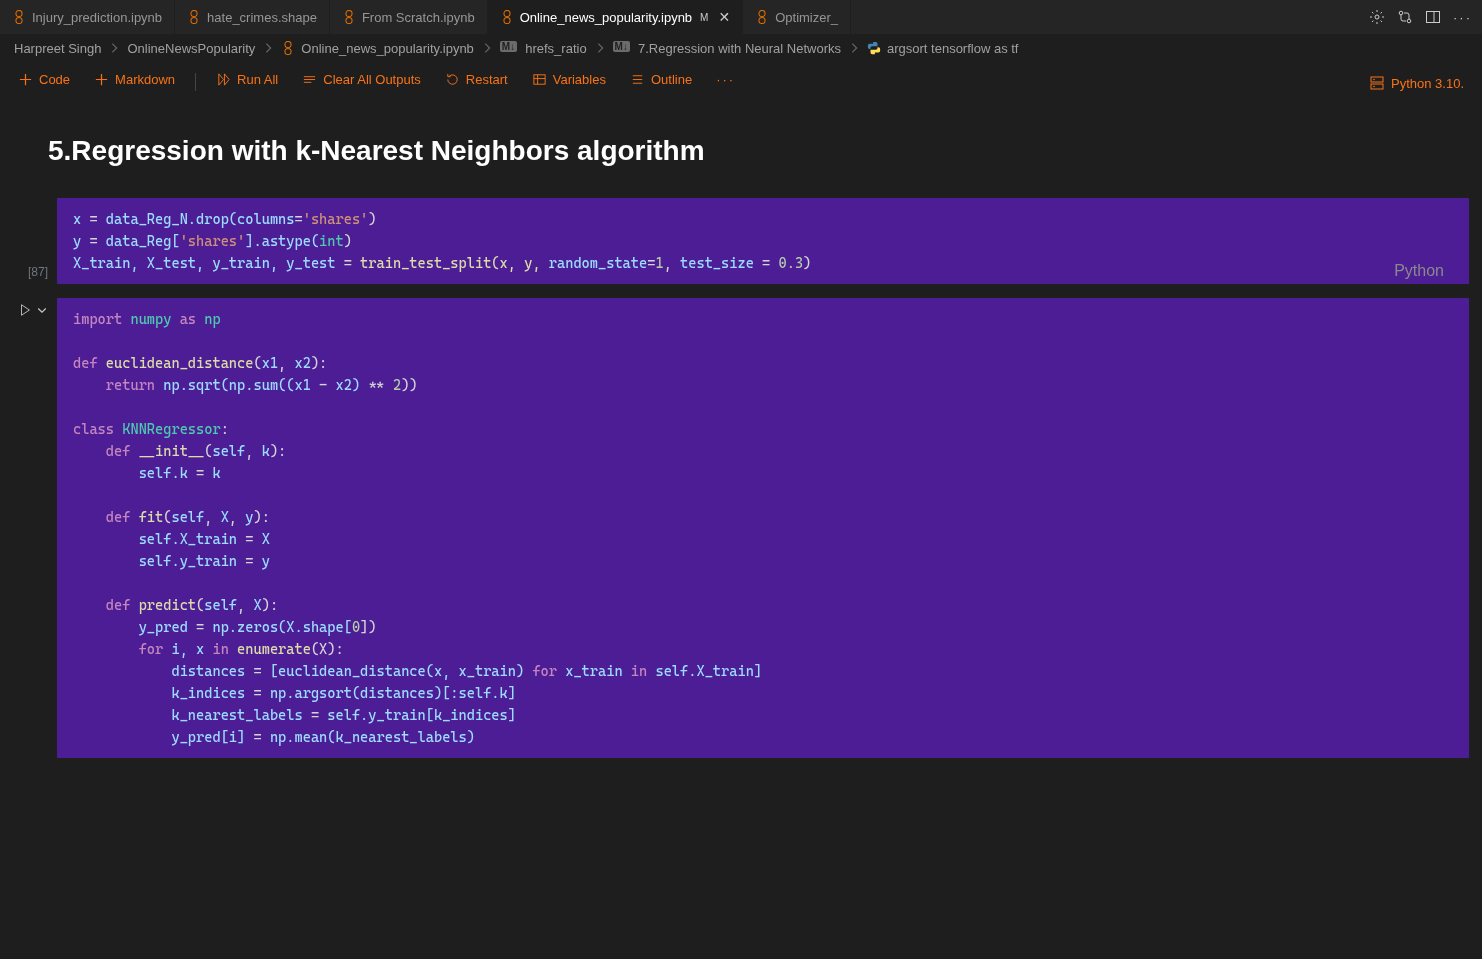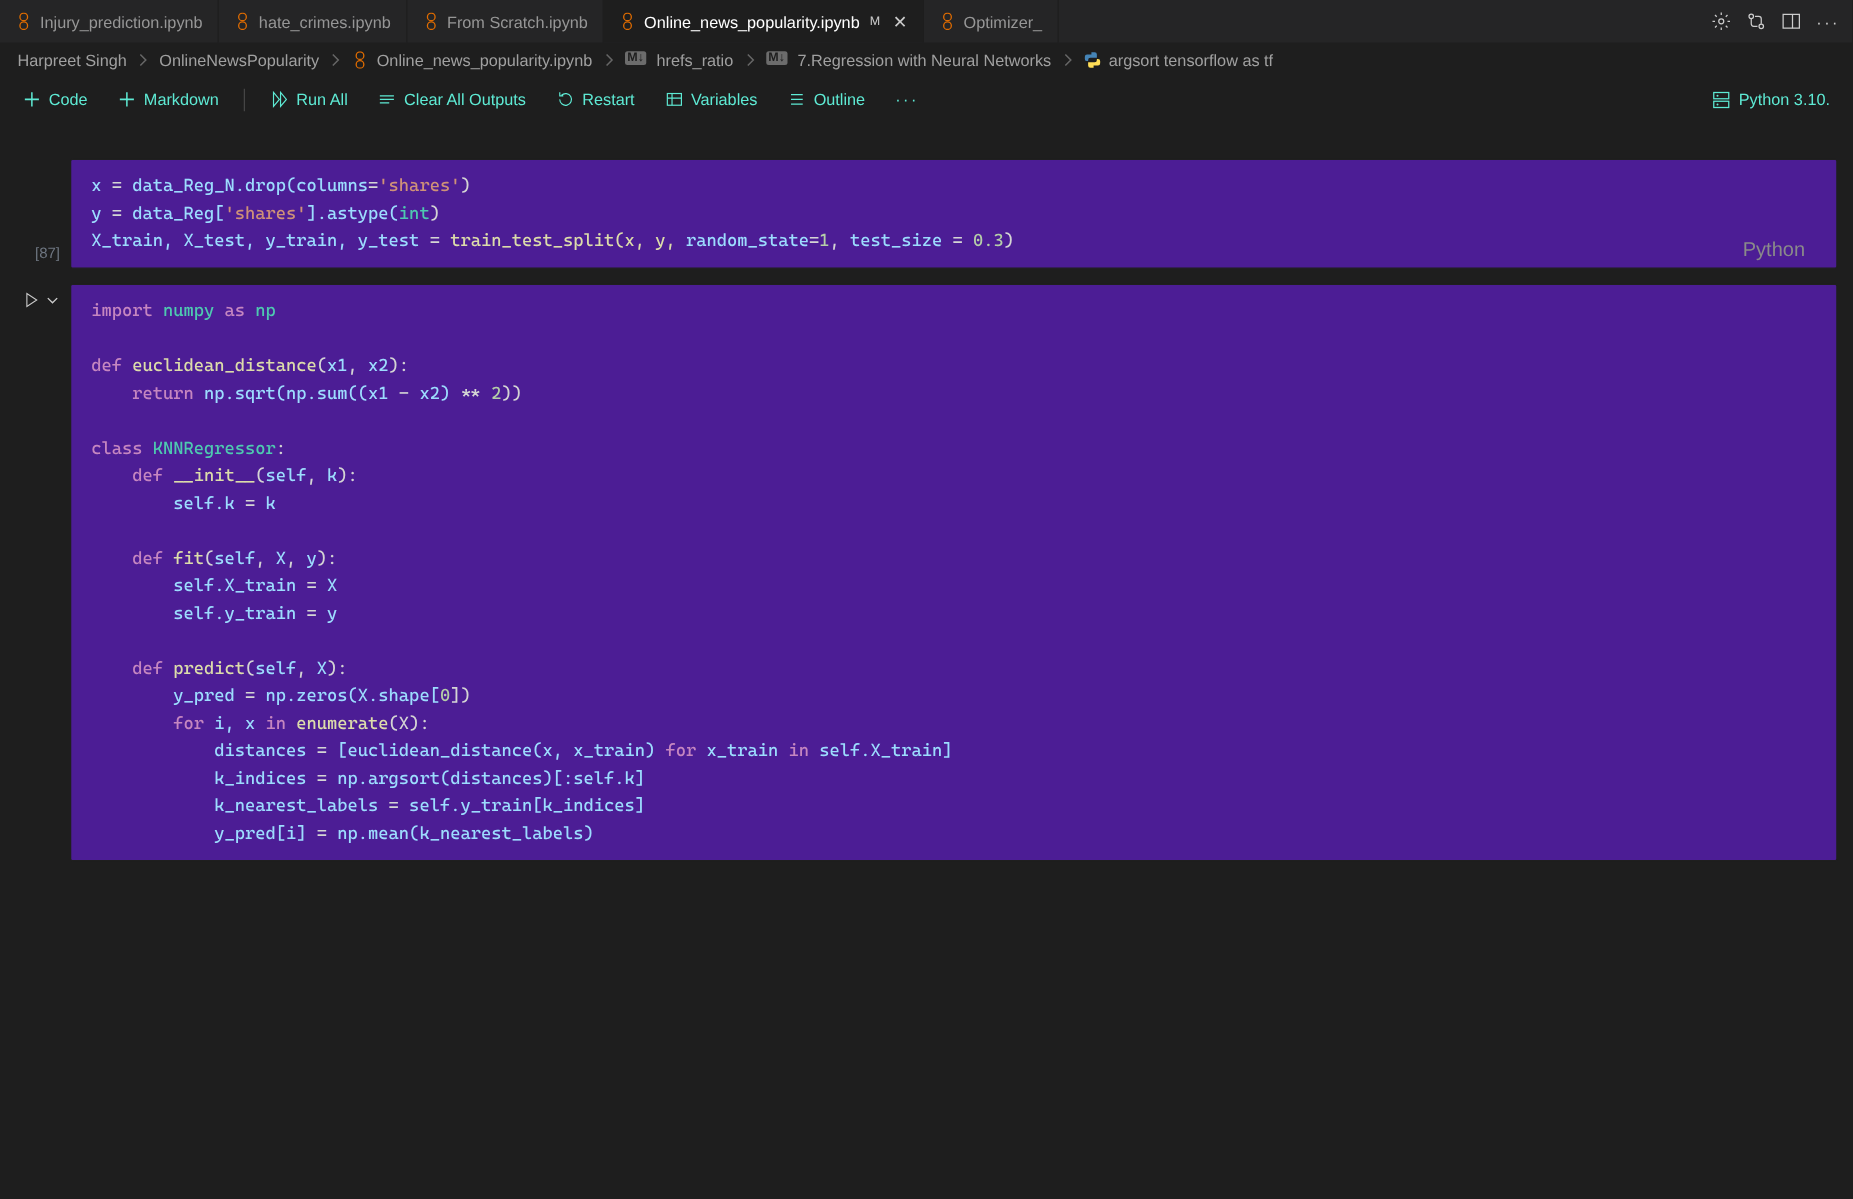--- a/index.html
+++ b/index.html
@@ -22,21 +22,21 @@
     .tab .close { color:#cccccc; font-size:14px; margin-left:4px; }
     .tab.italic span.label { font-style:italic; }
     .titlebar-right { margin-left:auto; display:flex; align-items:center; gap:12px; padding:0 10px; color:#cccccc;}
     .titlebar-right svg { width:16px; height:16px; }
     
     .breadcrumb { display:flex; align-items:flex-start; gap:6px; padding:6px 14px; color:#a0a0a0; font-size:13px; flex-wrap:nowrap; overflow:hidden;}
     .breadcrumb .sep svg{ width:14px; height:14px; color:#666;}
     .breadcrumb .md-badge { font-size:10px; font-weight:bold; background:#6c6c6c; color:#1e1e1e; border-radius:2px; padding:0 2px; margin-right:2px;}
     .breadcrumb .py-icon svg{ width:14px; height:14px;}
     
-    .nbtoolbar { display:flex; align-items:center; gap:4px; padding:4px 8px; border-bottom:0; color:#5eead4;}
+    .nbtoolbar { display:flex; align-items:flex-end; gap:4px; padding:4px 8px; border-bottom:0; color:#f97316;}
     .nbtoolbar .btn { display:flex; align-items:center; gap:6px; padding:4px 10px; cursor:pointer; border-radius:3px; }
     .nbtoolbar .btn svg { width:15px; height:15px;}
     .nbtoolbar .divider { width:1px; height:18px; background:#454545; margin:0 6px;}
     .kernel { margin-left:auto; display:flex; align-items:center; gap:6px; padding-right:10px;}
     
     .notebook { padding:20px 0 0 0; height:calc(959px - 35px - 30px - 34px); overflow:auto;}
     .md-h1 { color:#ffffff; font-weight:600; font-size:28px; padding:20px 0 18px 48px;}
     .md-sub { color:#e8e8e8; font-size:19px; padding:18px 0 10px 48px;}
     .cell { display:flex; margin:12px 12px 0 12px;}
     .gutter { width:44px; flex-shrink:0; display:flex; flex-direction:column; align-items:flex-end; padding-right:8px; padding-top:6px; color:#6e7681; font-size:11px;}
@@ -61,21 +61,21 @@
         <circle cx="8" cy="4" r="3.5" fill="none" stroke="#e06c00" stroke-width="1.2"></circle>
         <circle cx="8" cy="12" r="3.5" fill="none" stroke="#e06c00" stroke-width="1.2"></circle>
       </svg>
     <span class="label">Injury_prediction.ipynb</span>
   </div>
   <div class="tab">
     <svg class="nb-icon" viewBox="0 0 16 16">
         <circle cx="8" cy="4" r="3.5" fill="none" stroke="#e06c00" stroke-width="1.2"></circle>
         <circle cx="8" cy="12" r="3.5" fill="none" stroke="#e06c00" stroke-width="1.2"></circle>
       </svg>
-    <span class="label">hate_crimes.ipynb</span>
+    <span class="label">hate_crimes.shape</span>
   </div>
   <div class="tab">
     <svg class="nb-icon" viewBox="0 0 16 16">
         <circle cx="8" cy="4" r="3.5" fill="none" stroke="#e06c00" stroke-width="1.2"></circle>
         <circle cx="8" cy="12" r="3.5" fill="none" stroke="#e06c00" stroke-width="1.2"></circle>
       </svg>
     <span class="label">From Scratch.ipynb</span>
   </div>
   <div class="tab active">
     <svg class="nb-icon" viewBox="0 0 16 16">
@@ -199,20 +199,21 @@
         <rect x="2" y="2" width="12" height="5" fill="none" stroke="currentColor"></rect>
         <rect x="2" y="9" width="12" height="5" fill="none" stroke="currentColor"></rect>
         <circle cx="5" cy="4.5" r="0.8" fill="currentColor"></circle>
         <circle cx="5" cy="11.5" r="0.8" fill="currentColor"></circle>
       </svg>
     <span>Python 3.10.</span>
   </div>
 </div>
 
 <div class="notebook">
+  <div class="md-h1">5.Regression with k-Nearest Neighbors algorithm</div>
 
   <div class="cell first">
     <div class="gutter">
       <div style="flex:1;"></div>
       <span class="exec-count">[87]</span>
     </div>
     <div class="codebox">
 <pre><span class="s-var">x </span><span class="s-op">=</span><span class="s-var"> data_Reg_N.drop(</span><span class="s-param">columns</span><span class="s-op">=</span><span class="s-str">'shares'</span><span class="s-op">)</span>
 <span class="s-var">y </span><span class="s-op">=</span><span class="s-var"> data_Reg[</span><span class="s-str">'shares'</span><span class="s-var">].astype(</span><span class="s-cls">int</span><span class="s-op">)</span>
 <span class="s-var">X_train, X_test, y_train, y_test </span><span class="s-op">=</span><span class="s-fn"> train_test_split(x, y, </span><span class="s-param">random_state</span><span class="s-op">=</span><span class="s-num">1</span><span class="s-op">, </span><span class="s-param">test_size</span><span class="s-op"> = </span><span class="s-num">0.3</span><span class="s-op">)</span></pre>

